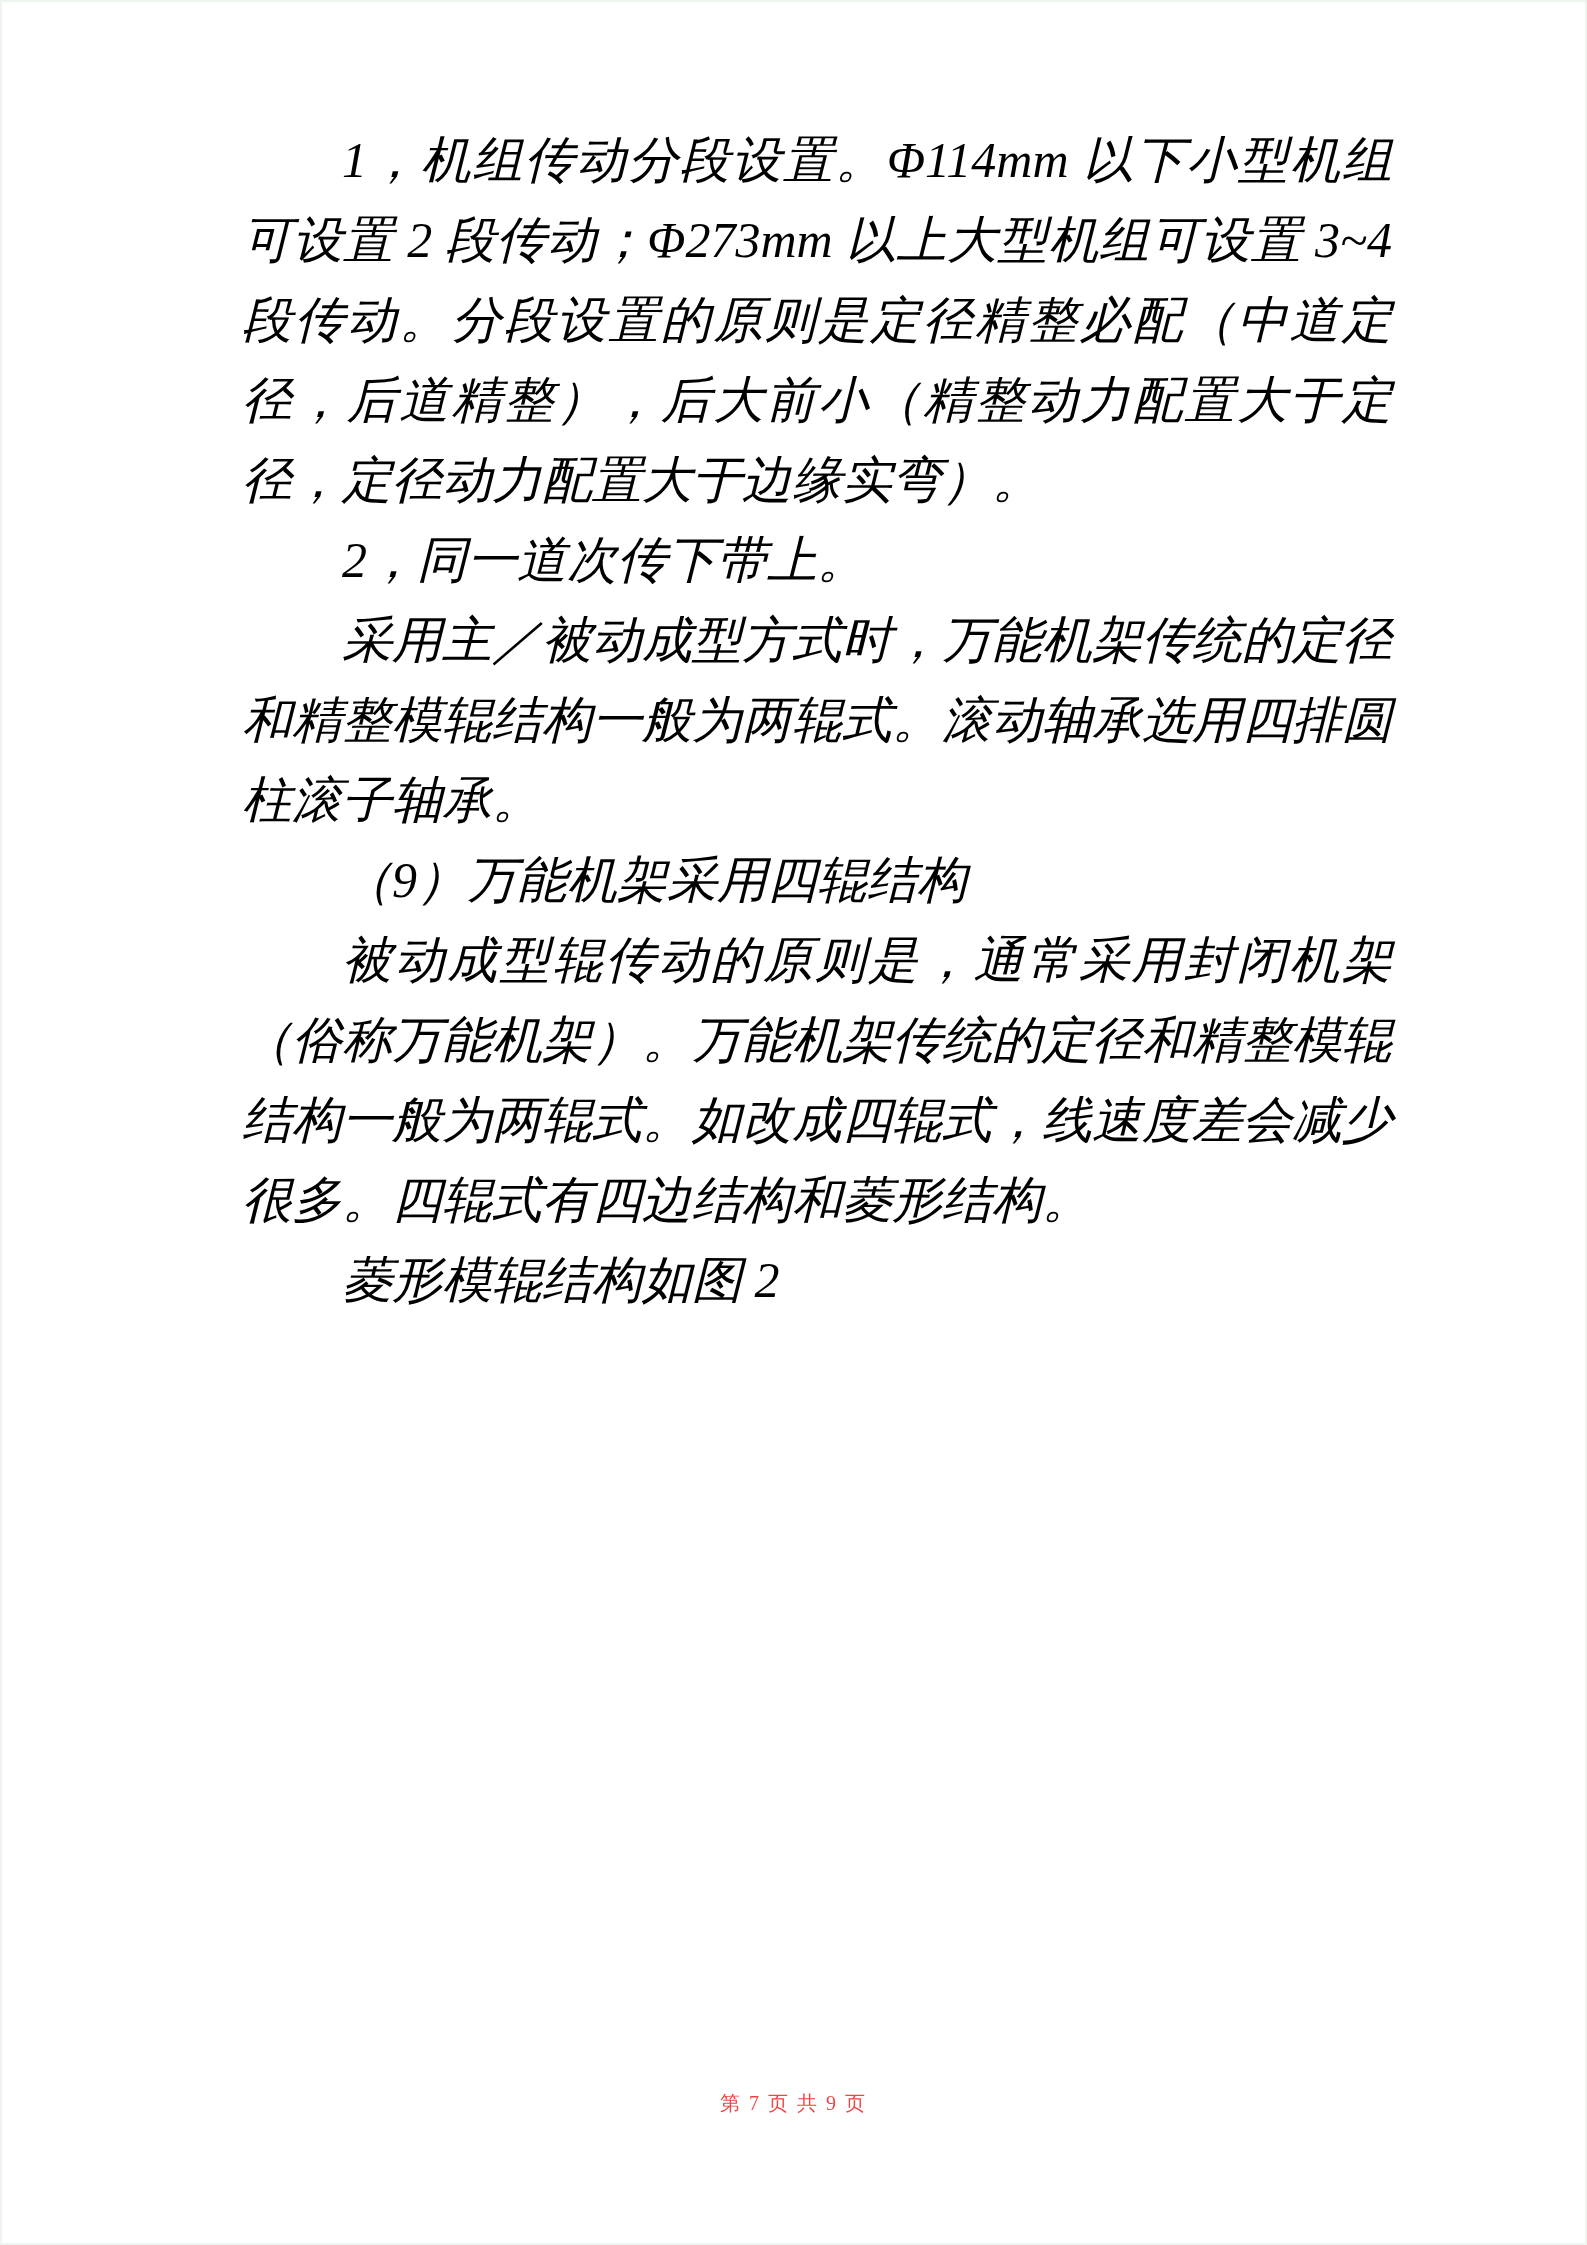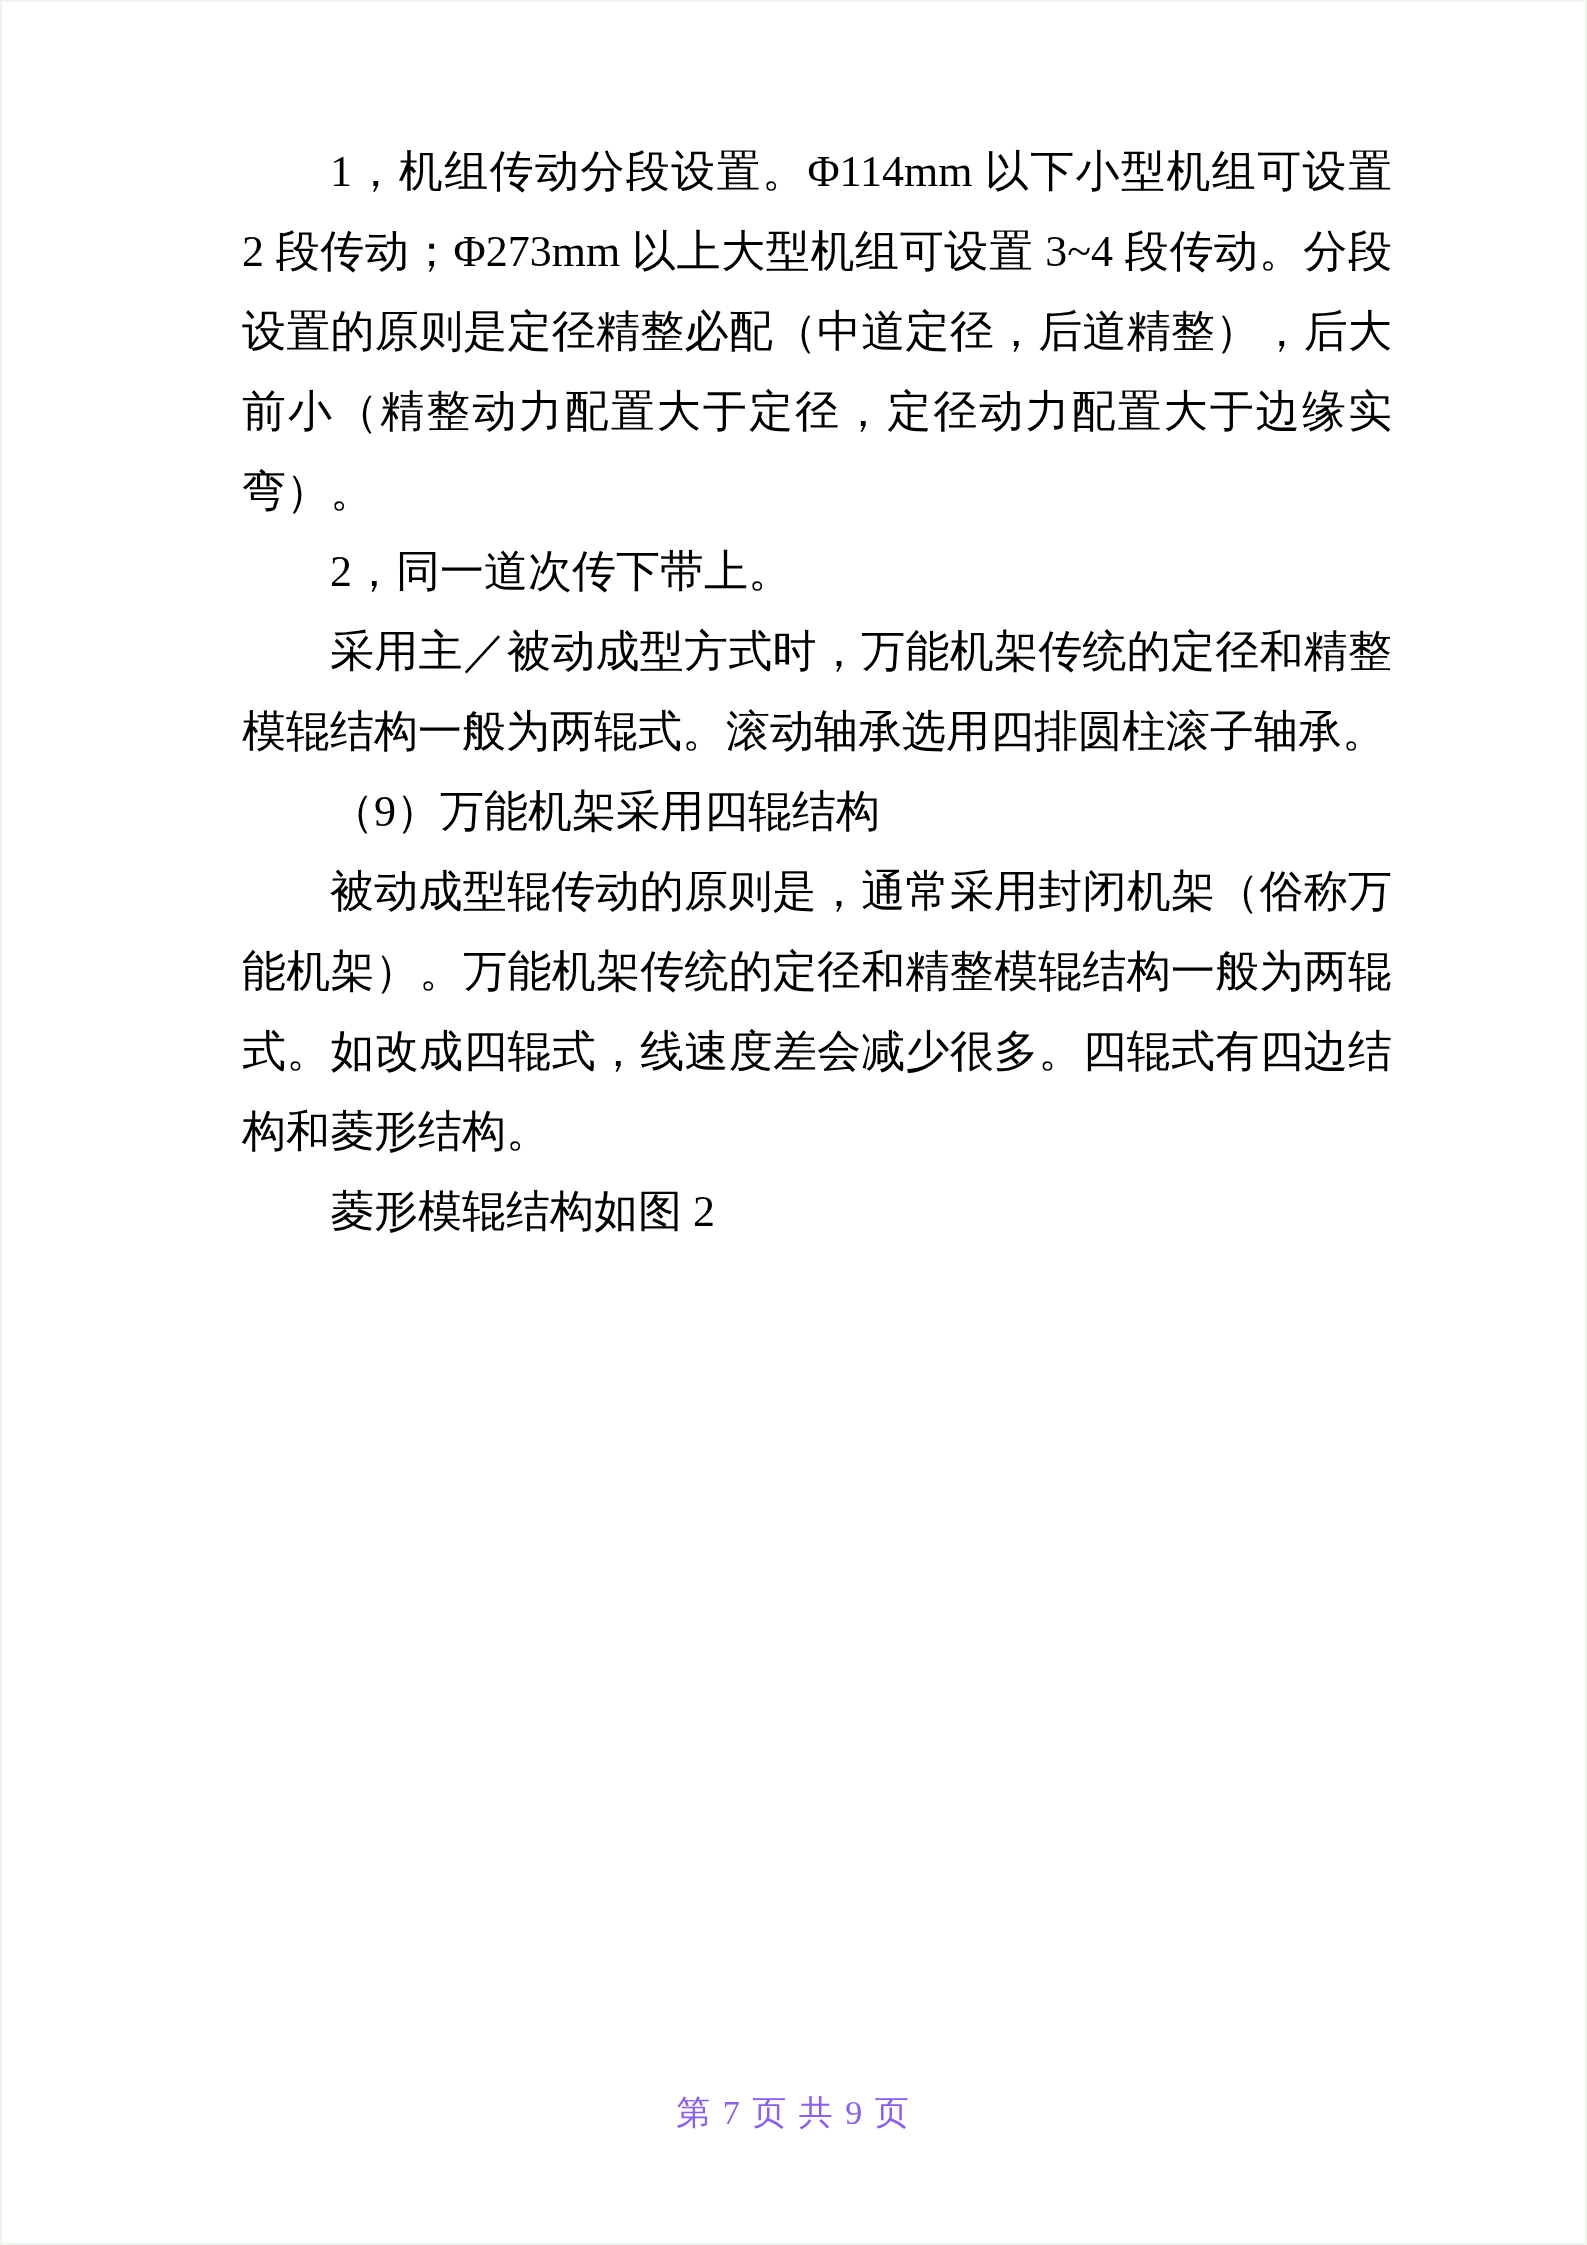--- a/index.html
+++ b/index.html
@@ -17,42 +17,43 @@
       width: 1587px;
       height: 2245px;
       background: #ffffff;
       box-sizing: border-box;
       border: 2px solid #eef4ee;
       overflow: hidden;
     }
     .content {
       position: absolute;
       left: 240px;
-      top: 130px;
+      top: 118px;
       width: 1150px;
-      font-size: 44px;
+      font-size: 50px;
       line-height: 80px;
       color: #000000;
       text-align: justify;
       text-justify: inter-ideograph;
+      font-style: italic;
     }
     .content p {
       margin: 0;
       padding: 0;
       text-indent: 2em;
     }
     .page-footer {
       position: absolute;
       left: 0;
       top: 2088px;
       width: 100%;
       text-align: center;
-      font-size: 34px;
+      font-size: 20px;
       letter-spacing: 2px;
-      color: #8b5cf6;
+      color: #ef4444;
     }
   </style>
 </head>
 <body>
 
 <div class="page">
   <div class="content">
     <p>1，机组传动分段设置。Φ114mm 以下小型机组可设置 2 段传动；Φ273mm 以上大型机组可设置 3~4 段传动。分段设置的原则是定径精整必配（中道定径，后道精整），后大前小（精整动力配置大于定径，定径动力配置大于边缘实弯）。</p>
     <p>2，同一道次传下带上。</p>
     <p>采用主／被动成型方式时，万能机架传统的定径和精整模辊结构一般为两辊式。滚动轴承选用四排圆柱滚子轴承。</p>

